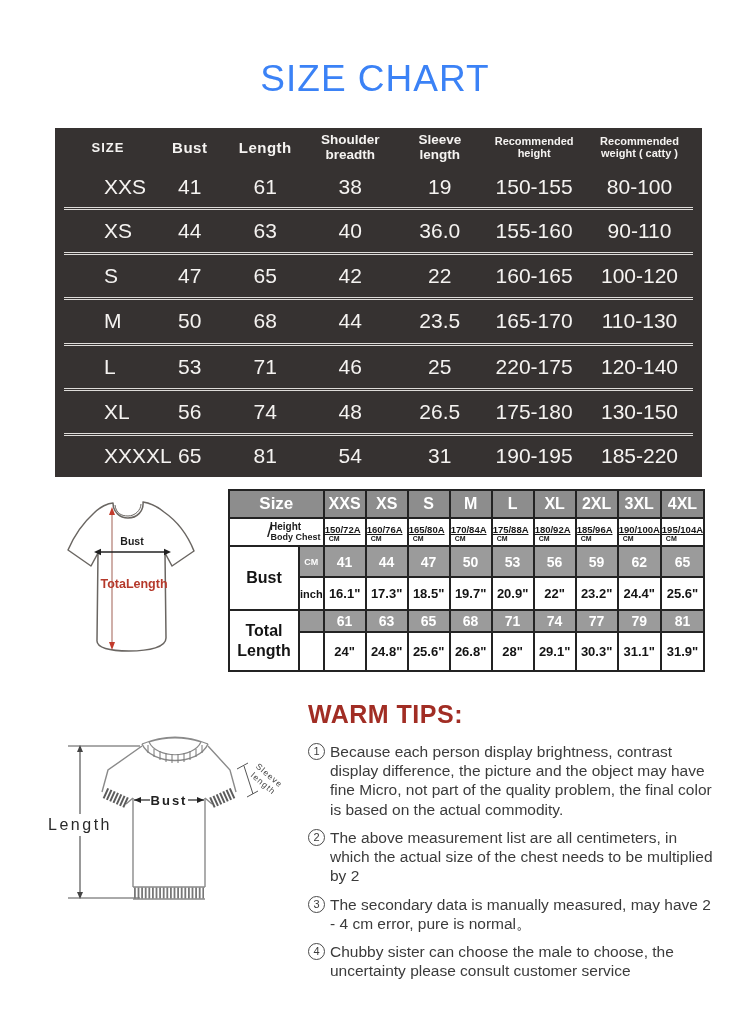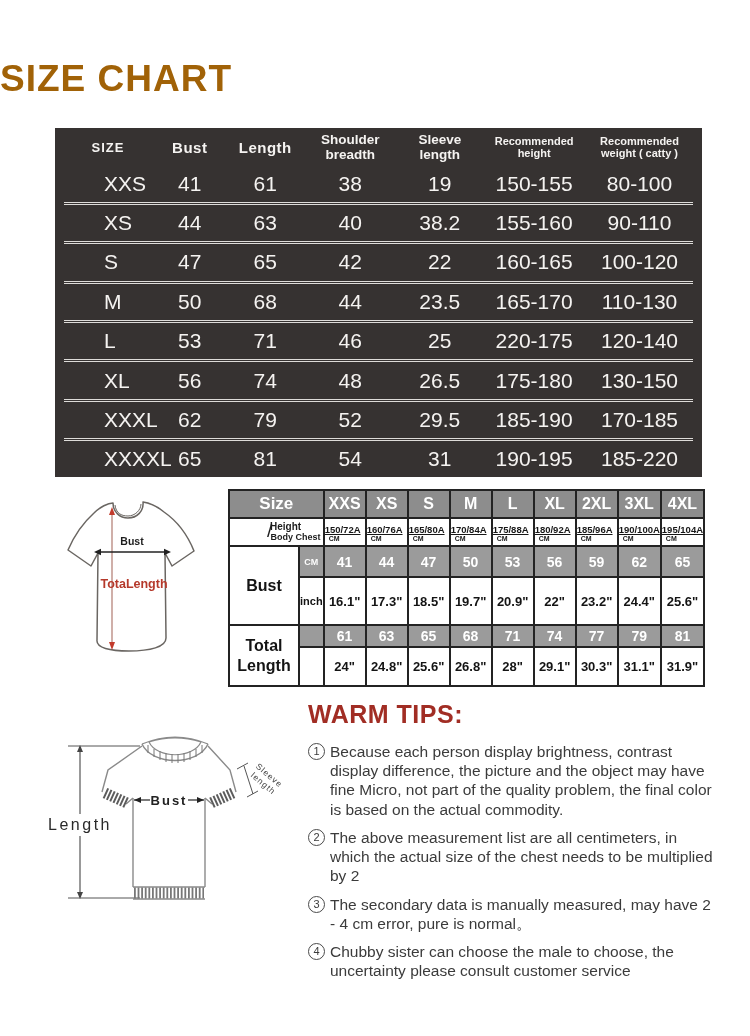--- a/index.html
+++ b/index.html
@@ -1,21 +1,21 @@
 <!DOCTYPE html>
 <html><head>
 <meta charset="utf-8">
 <style>
   html,body{margin:0;padding:0;background:#ffffff;}
   .page{position:relative;width:750px;height:1036px;background:#ffffff;
         font-family:"Liberation Sans",sans-serif;overflow:hidden;}
 
   
-  .page-title{position:absolute;left:0;top:58px;width:100%;
-              font-size:37px;letter-spacing:1px;color:#a16207;font-weight:700;}
+  .page-title{position:absolute;left:0;top:58px;width:100%;text-align:center;
+              font-size:37px;letter-spacing:1px;color:#3b82f6;font-weight:400;}
 
   
   .main-box{position:absolute;left:55px;top:128px;width:647px;height:349px;
             background:#363231;box-sizing:border-box;padding:0 9px;}
   table.main{width:100%;height:100%;border-collapse:collapse;table-layout:fixed;
              color:#f5f3f1;}
   table.main th{font-weight:bold;text-align:center;height:36px;vertical-align:middle;}
   table.main th.h-size{font-size:13px;letter-spacing:1px;}
   table.main th.h-big{font-size:15px;letter-spacing:.5px;}
   table.main th.h-med{font-size:13.5px;}
@@ -39,21 +39,21 @@
   .d-chest{background:#ffffff;color:#171717;}
   .d-chest .hc-val{font-size:9.5px;font-weight:bold;text-align:left;line-height:11px;padding-top:2px;text-decoration:underline;}
   .d-chest .hc-unit{font-size:7px;font-weight:bold;text-align:left;padding-left:4px;line-height:8px;}
   .d-rowlabel{background:#ffffff;color:#141414;font-weight:bold;font-size:16px;
               text-align:center;line-height:20px;}
   .d-unit{background:#ffffff;color:#141414;font-weight:bold;font-size:11px;text-align:center;}
   .d-unit-gray{background:#9b9b9b;color:#fdfdfd;font-weight:bold;font-size:9px;text-align:center;}
   .d-gray{background:#9b9b9b;color:#ffffff;font-weight:bold;font-size:14px;text-align:center;}
   .d-white{background:#ffffff;color:#141414;font-weight:bold;font-size:13px;text-align:center;}
   tr.r-sizes{height:28px;} tr.r-chest{height:28px;} tr.r-bust-cm{height:31px;}
-  tr.r-bust-inch{height:48px;} tr.r-total-cm{height:22px;} tr.r-total-inch{height:39px;}
+  tr.r-bust-inch{height:33px;} tr.r-total-cm{height:22px;} tr.r-total-inch{height:39px;}
 
   
   .tips{position:absolute;left:308px;top:700px;width:410px;}
   .tips-title{color:#a12d24;font-size:25px;font-weight:bold;letter-spacing:.5px;}
   ul.tips-list{list-style:none;margin:13px 0 0 0;padding:0;}
   ul.tips-list li{display:flex;align-items:flex-start;margin-bottom:9px;
                   font-size:15.5px;line-height:1.24;color:#3b3b3b;}
   .tip-num{flex:none;width:15px;height:15px;border:1.2px solid #4a4a4a;border-radius:50%;
            font-size:11px;line-height:15px;text-align:center;margin:1px 5px 0 0;color:#3b3b3b;}
   .tip-text{display:block;}
@@ -100,21 +100,21 @@
             <td>38</td>
             <td>19</td>
             <td>150-155</td>
             <td>80-100</td>
           </tr>
           <tr>
             <td class="c-first">XS</td>
             <td>44</td>
             <td>63</td>
             <td>40</td>
-            <td>38.2</td>
+            <td>36.0</td>
             <td>155-160</td>
             <td>90-110</td>
           </tr>
           <tr>
             <td class="c-first">S</td>
             <td>47</td>
             <td>65</td>
             <td>42</td>
             <td>22</td>
             <td>160-165</td>
@@ -139,29 +139,20 @@
             <td>120-140</td>
           </tr>
           <tr>
             <td class="c-first">XL</td>
             <td>56</td>
             <td>74</td>
             <td>48</td>
             <td>26.5</td>
             <td>175-180</td>
             <td>130-150</td>
-          </tr>
-          <tr>
-            <td class="c-first">XXXL</td>
-            <td>62</td>
-            <td>79</td>
-            <td>52</td>
-            <td>29.5</td>
-            <td>185-190</td>
-            <td>170-185</td>
           </tr>
           <tr>
             <td class="c-first">XXXXL</td>
             <td>65</td>
             <td>81</td>
             <td>54</td>
             <td>31</td>
             <td>190-195</td>
             <td>185-220</td>
           </tr>

